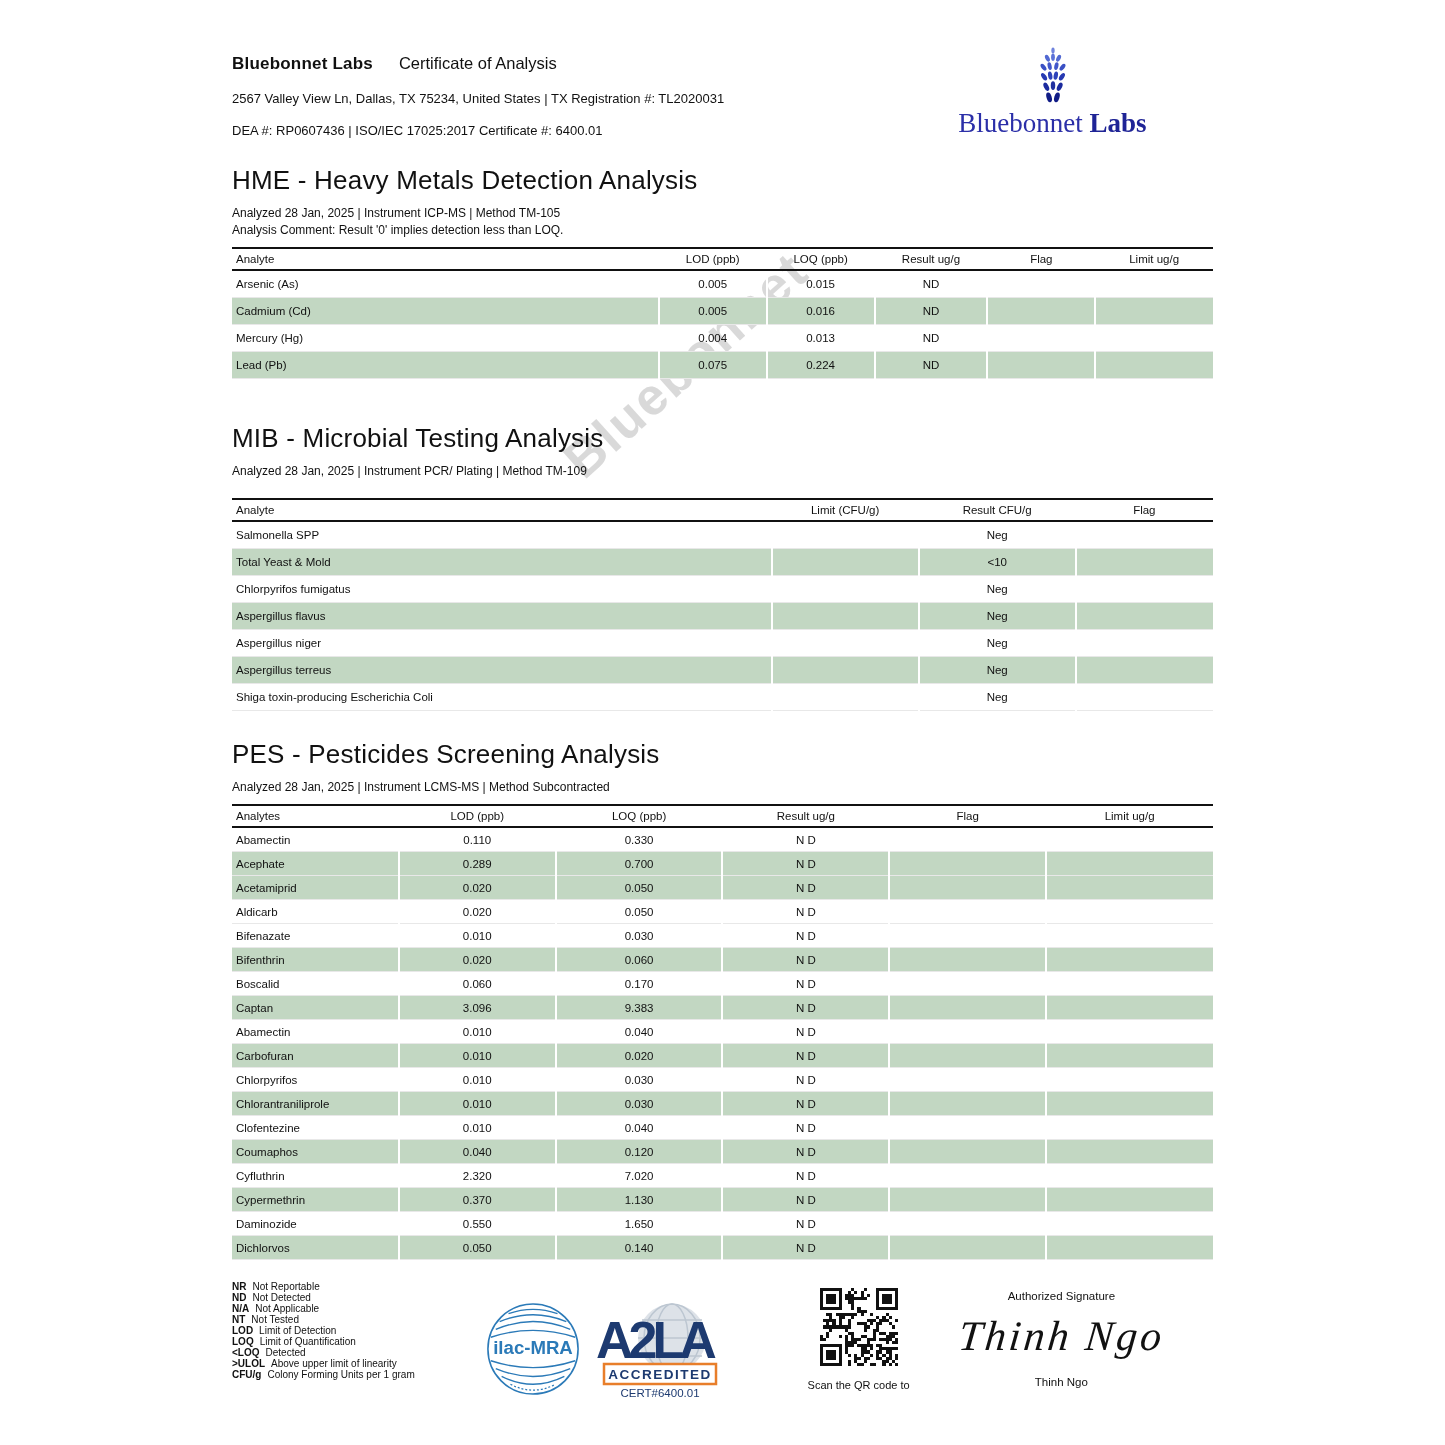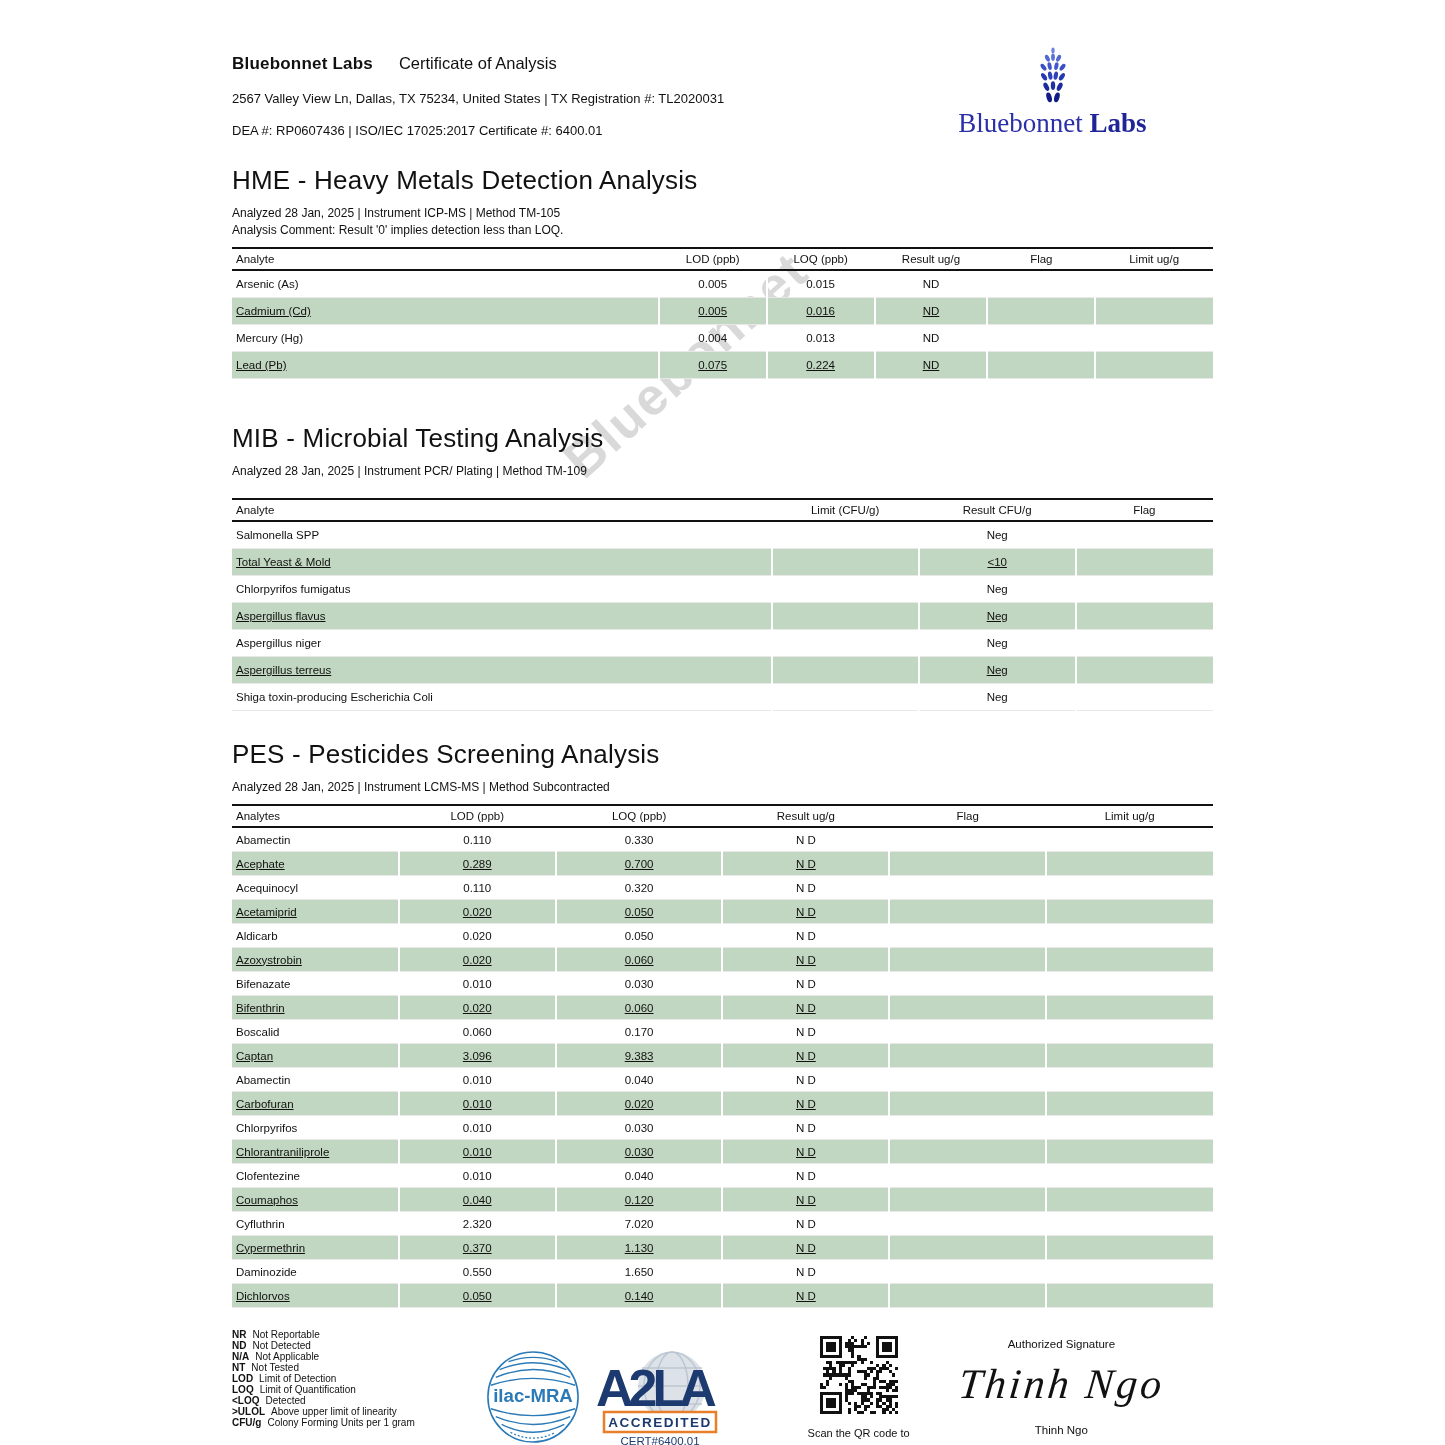--- a/index.html
+++ b/index.html
@@ -37,21 +37,21 @@
   
   table{width:100%;border-collapse:collapse;table-layout:fixed;margin-top:10px;}
   thead th{
     border-top:2.5px solid #111;border-bottom:2.5px solid #111;
     font-size:11.5px;font-weight:normal;text-align:center;padding:4px 4px;
   }
   thead th:first-child{text-align:left;padding-left:4px;}
   tbody td{font-size:11.5px;text-align:center;padding:7px 4px;border-left:2px solid #fff;}
   tbody td:first-child{text-align:left;border-left:none;padding-left:4px;}
   tbody tr{border-bottom:1px solid #e8e8e8;}
-  tbody tr.alt{background:#c2d7c2;text-decoration:underline;}
+  tbody tr.alt{background:#c2d7c2;}
   table.pes tbody td{padding:5.5px 4px;}
   
   table.hme col:nth-child(1){width:43.5%}table.hme col:nth-child(2){width:11%}
   table.hme col:nth-child(3){width:11%}table.hme col:nth-child(4){width:11.5%}
   table.hme col:nth-child(5){width:11%}table.hme col:nth-child(6){width:12%}
   table.mib col:nth-child(1){width:55%}table.mib col:nth-child(2){width:15%}
   table.mib col:nth-child(3){width:16%}table.mib col:nth-child(4){width:14%}
   table.pes col:nth-child(1){width:17%}table.pes col:nth-child(2){width:16%}
   table.pes col:nth-child(3){width:17%}table.pes col:nth-child(4){width:17%}
   table.pes col:nth-child(5){width:16%}table.pes col:nth-child(6){width:17%}
@@ -270,48 +270,32 @@
             <td></td>
           </tr>
           <tr class="alt">
             <td>Acephate</td>
             <td>0.289</td>
             <td>0.700</td>
             <td>N D</td>
             <td></td>
             <td></td>
           </tr>
-          <tr>
-            <td>Acequinocyl</td>
-            <td>0.110</td>
-            <td>0.320</td>
-            <td>N D</td>
-            <td></td>
-            <td></td>
-          </tr>
           <tr class="alt">
             <td>Acetamiprid</td>
             <td>0.020</td>
             <td>0.050</td>
             <td>N D</td>
             <td></td>
             <td></td>
           </tr>
           <tr>
             <td>Aldicarb</td>
             <td>0.020</td>
             <td>0.050</td>
-            <td>N D</td>
-            <td></td>
-            <td></td>
-          </tr>
-          <tr class="alt">
-            <td>Azoxystrobin</td>
-            <td>0.020</td>
-            <td>0.060</td>
             <td>N D</td>
             <td></td>
             <td></td>
           </tr>
           <tr>
             <td>Bifenazate</td>
             <td>0.010</td>
             <td>0.030</td>
             <td>N D</td>
             <td></td>

